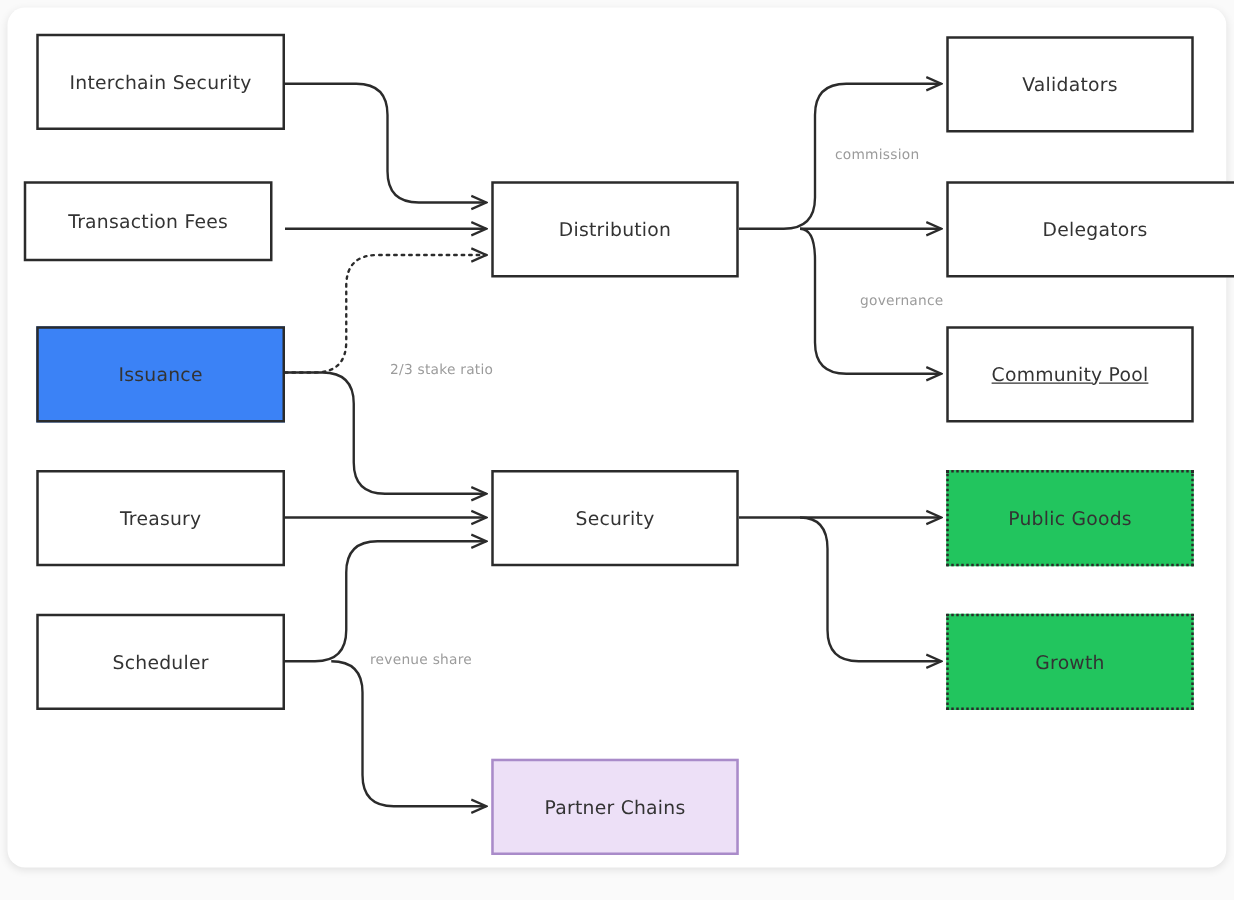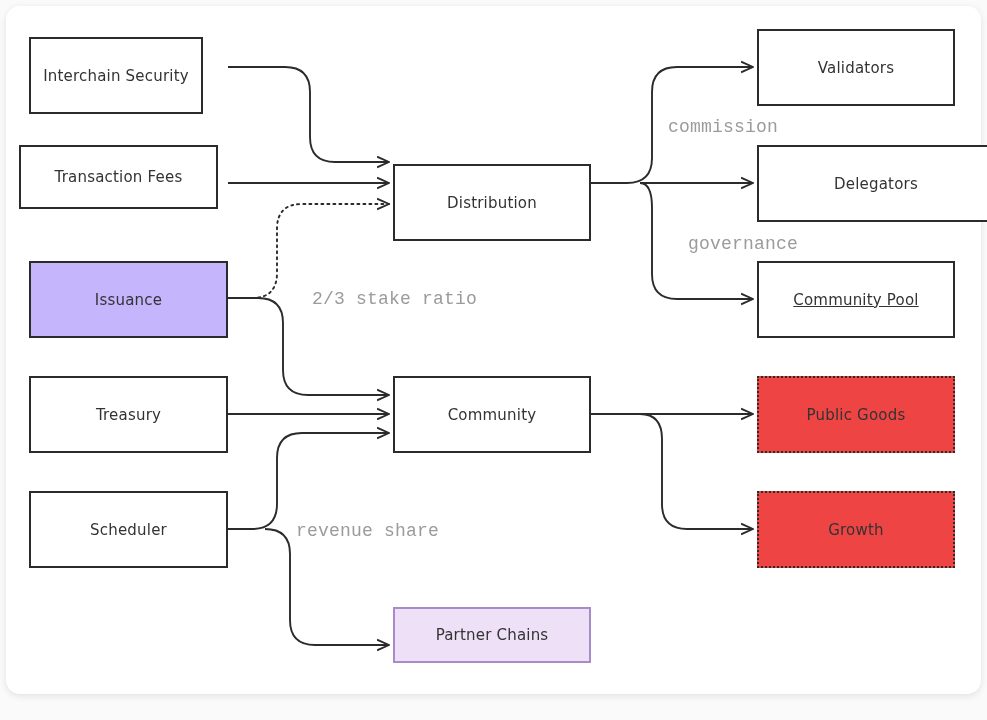--- a/index.html
+++ b/index.html
@@ -34,30 +34,29 @@
     align-items: center;
     justify-content: center;
     background: #ffffff;
     border: 2px solid #2b2b2b;
     color: #333333;
     font-size: 15px;
     letter-spacing: 0.2px;
     text-align: center;
     line-height: 1.2;
   }
-  .node.shaded  { background: #c4b5fd; }
-  .node.dotted  { border: 2px dotted #2b2b2b; background: #ef4444; text-align: center; }
+  .node.shaded  { background: #3b82f6; }
+  .node.dotted  { border: 2px dotted #2b2b2b; background: #22c55e; text-align: center; }
   .node.accent  { background: #ede0f7; border: 2px solid #a98bc9; }
   .edge-label {
     position: absolute;
     color: #9b9b9b;
-    font-size: 18px;
+    font-size: 11px;
     white-space: nowrap;
     letter-spacing: 0.2px;
-    font-family: Liberation Mono, monospace;
   }
 </style>
 </head>
 <body>
 
 <div id="canvas"></div>
 
 <svg id="diagram" viewBox="0 0 987 720" xmlns="http://www.w3.org/2000/svg">
   <defs>
     <marker id="arrow" viewBox="0 0 10 10" refX="9" refY="5" markerWidth="7" markerHeight="7" orient="auto-start-reverse">
@@ -86,43 +85,43 @@
     <path d="M 640 183 Q 652 183 652 208 L 652 274 Q 652 299 677 299 L 753 299"></path>
 
     <path d="M 591 414 L 640 414 Q 660 414 680 414 L 753 414"></path>
 
     <path d="M 640 414 Q 662 414 662 439 L 662 504 Q 662 529 687 529 L 753 529"></path>
   </g>
 
   <path d="M 228 298 L 252 298 Q 277 298 277 273 L 277 229 Q 277 204 302 204 L 389 204" fill="none" stroke="#2b2b2b" stroke-width="1.9" stroke-dasharray="2 4" stroke-linecap="round" marker-end="url(#arrow)"></path>
 </svg>
 
-<div class="node" style="left:29px;top:37px;width:174px;height:77px;">
+<div class="node" style="left:29px;top:27px;width:199px;height:77px;">
   <span>Interchain Security</span>
 </div>
 <div class="node" style="left:19px;top:145px;width:199px;height:64px;">
   <span>Transaction Fees</span>
 </div>
 <div class="node shaded" style="left:29px;top:261px;width:199px;height:77px;">
   <span>Issuance</span>
 </div>
 <div class="node" style="left:29px;top:376px;width:199px;height:77px;">
   <span>Treasury</span>
 </div>
 <div class="node" style="left:29px;top:491px;width:199px;height:77px;">
   <span>Scheduler</span>
 </div>
 
-<div class="node" style="left:393px;top:145px;width:198px;height:77px;margin-top:19px;">
+<div class="node" style="left:393px;top:145px;width:198px;height:77px;">
   <span>Distribution</span>
 </div>
 <div class="node" style="left:393px;top:376px;width:198px;height:77px;">
-  <span>Community</span>
+  <span>Security</span>
 </div>
-<div class="node accent" style="left:393px;top:607px;width:198px;height:56px;">
+<div class="node accent" style="left:393px;top:607px;width:198px;height:77px;">
   <span>Partner Chains</span>
 </div>
 
 <div class="node" style="left:757px;top:29px;width:198px;height:77px;">
   <span>Validators</span>
 </div>
 <div class="node" style="left:757px;top:145px;width:238px;height:77px;">
   <span>Delegators</span>
 </div>
 <div class="node" style="left:757px;top:261px;width:198px;height:77px;text-decoration:underline;">

